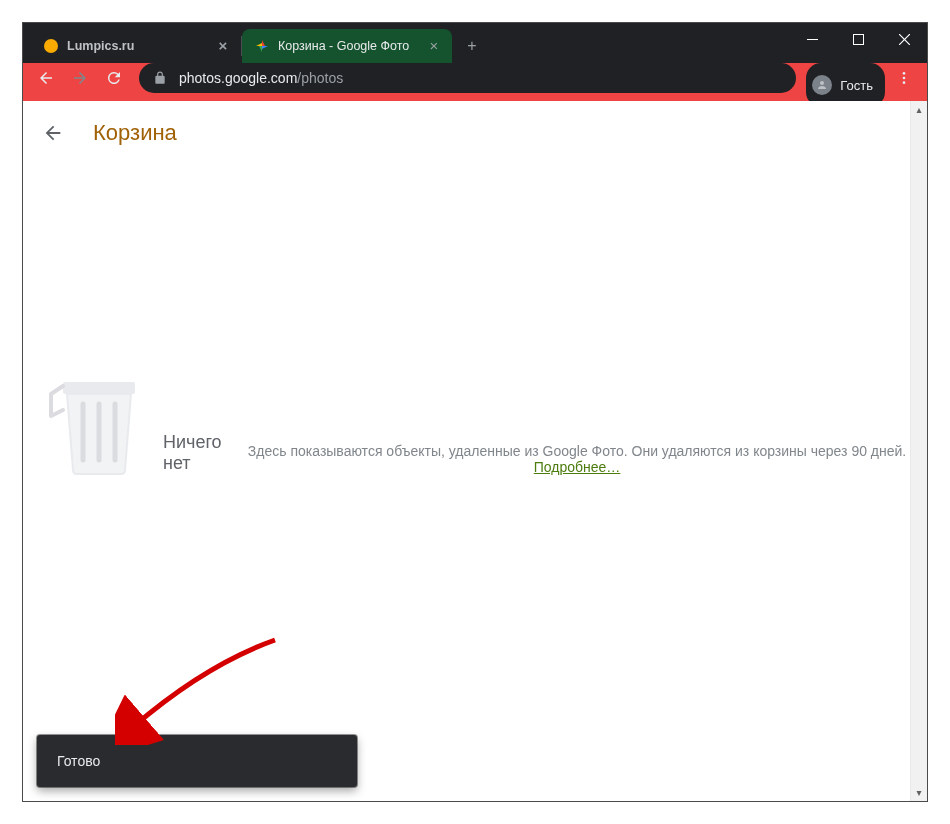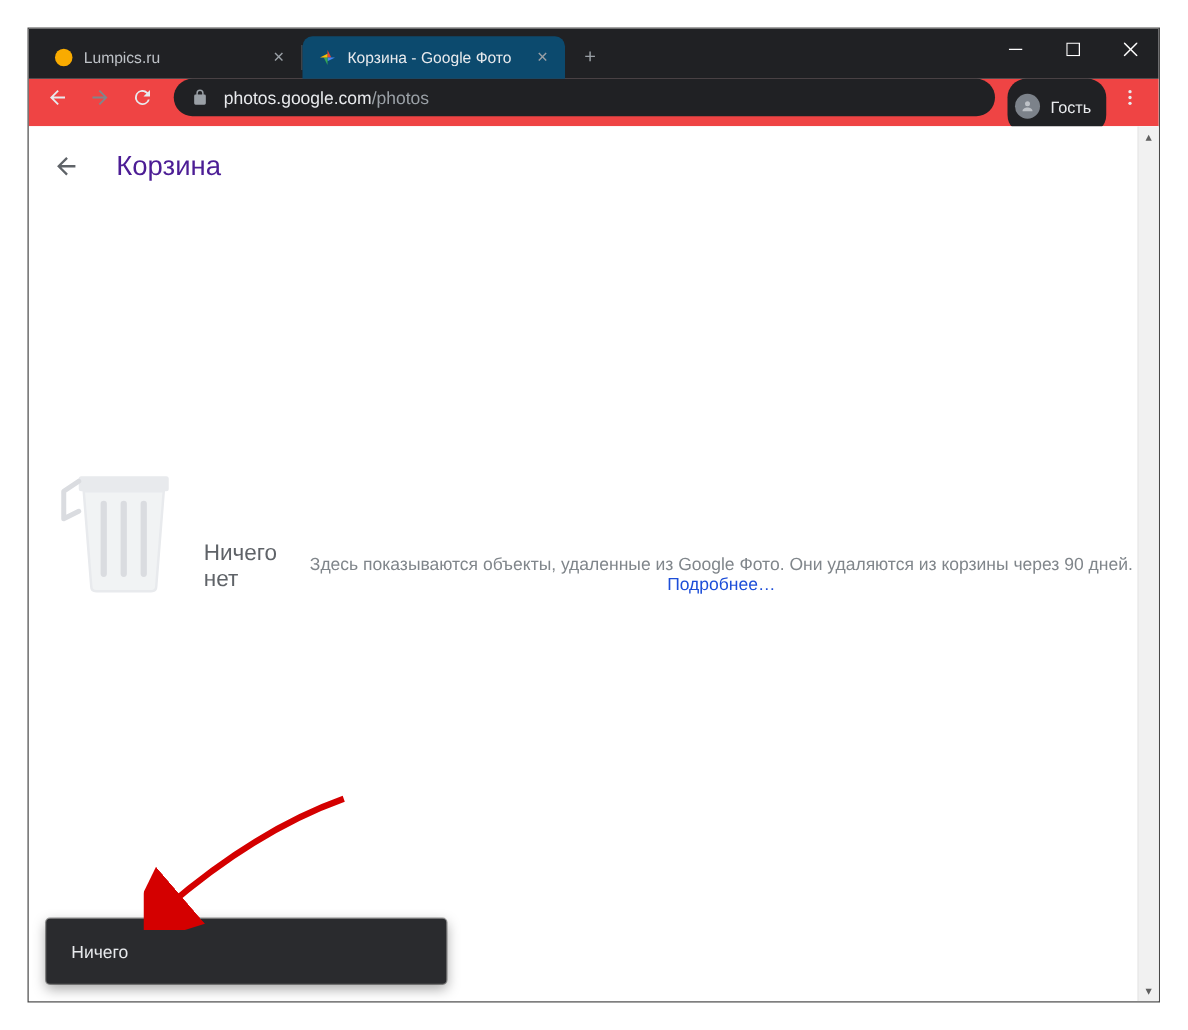--- a/index.html
+++ b/index.html
@@ -34,23 +34,23 @@
     display: flex;
     align-items: center;
     height: 34px;
     padding: 0 10px 0 12px;
     color: #e8eaed;
     font-size: 12.5px;
     max-width: 230px;
     min-width: 210px;
     position: relative;
   }
-  .tab.inactive { color: #bdc1c6; }
+  .tab.inactive { color: #bdc1c6; font-weight: bold; }
   .tab.active {
-    background: #0c4a6e;
+    background: #14532d;
     border-top-left-radius: 8px;
     border-top-right-radius: 8px;
   }
   .tab-favicon { width: 16px; height: 16px; margin-right: 8px; flex: 0 0 auto; display:flex;align-items:center;justify-content:center;}
   .tab-title { flex: 1 1 auto; white-space: nowrap; overflow: hidden; text-overflow: ellipsis; }
   .tab-close { width: 16px; height: 16px; margin-left: 6px; color: #9aa0a6; font-size: 15px; line-height: 16px; text-align: center; cursor: pointer; }
   .tab-sep { width:1px; height:20px; background:#4a4d51; margin-bottom:7px;}
   .new-tab { width: 28px; height: 28px; display:flex; align-items:center; justify-content:center; color:#9aa0a6; font-size:16px; margin-left:6px; margin-bottom:3px; cursor:pointer;}
   .win-controls {
     margin-left: auto;
@@ -106,36 +106,36 @@
     overflow: hidden;
   }
   .page-header {
     height: 64px;
     display:flex;
     align-items:center;
     padding: 0 18px;
     gap: 28px;
   }
   .back-arrow { width:24px; height:24px; display:flex;align-items:center;justify-content:center;color:#5f6368; cursor:pointer;}
-  .page-title { font-size: 22px; color:#4c1d95; font-weight:400;}
+  .page-title { font-size: 22px; color:#a16207; font-weight:400;}
   .scrollbar {
     position:absolute; top:0; right:0; width:17px; height:100%;
     background:#f1f1f1; border-left:1px solid #e8e8e8;
   }
   .scroll-up, .scroll-down { height:17px; display:flex;align-items:center;justify-content:center;color:#606060;font-size:10px;}
   .scroll-down{position:absolute;bottom:0;width:100%;}
   .content-center {
     position:absolute; top:55px; left:0; right:17px; bottom:0;
     display:flex; flex-direction:row; align-items:center; justify-content:center;
     padding-bottom: 40px;
   }
   .trash-illustration { margin-bottom: 40px; margin-top: -30px;}
   .empty-title { font-size:18px; color:#5f6368; margin-bottom:12px;}
   .empty-sub { font-size:14px; color:#80868b; text-align:center;}
-  .empty-sub a { color:#1d4ed8; cursor:pointer;}
+  .empty-sub a { color:#4d7c0f; text-decoration:underline; cursor:pointer;}
   
   .toast {
     position:absolute;
     left: 14px;
     bottom: 14px;
     width: 320px;
     height: 52px;
     background: #2a2b2e;
     color: #e8eaed;
     font-size: 14px;
@@ -273,21 +273,21 @@
           <path d="M40 34 L28 42 L28 64 L40 58" fill="none" stroke="#dadce0" stroke-width="4" stroke-linejoin="round" stroke-linecap="round"></path>
         </svg>
       </div>
       <div class="empty-title">Ничего нет</div>
       <div class="empty-sub">
         <span>Здесь показываются объекты, удаленные из Google Фото. Они удаляются из корзины через 90 дней. </span><a>Подробнее…</a>
       </div>
     </div>
 
     <div class="toast">
-      <span>Ничего</span>
+      <span>Готово</span>
     </div>
 
     <div class="annotation">
       <svg width="170" height="110" viewBox="0 0 170 110">
         <defs>
           <marker id="ah" markerWidth="14" markerHeight="12" refX="3" refY="6" orient="auto">
             <path d="M0 0 L14 6 L0 12 Z" fill="#d40000"></path>
           </marker>
         </defs>
         <path d="M160 5 Q 90 30 18 92" fill="none" stroke="#d40000" stroke-width="5" marker-end="url(#ah)"></path>

